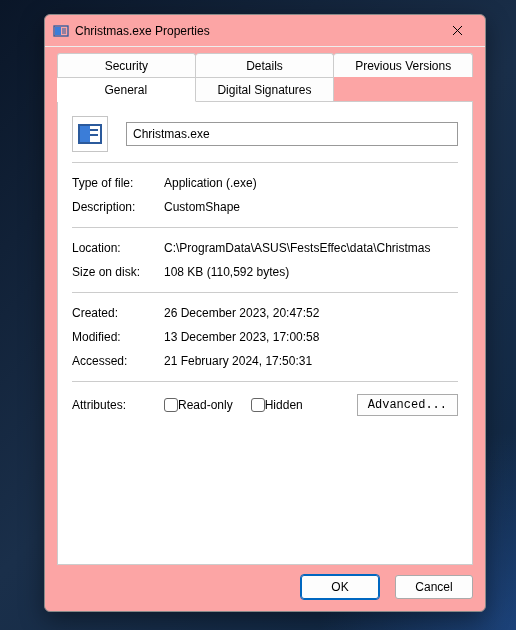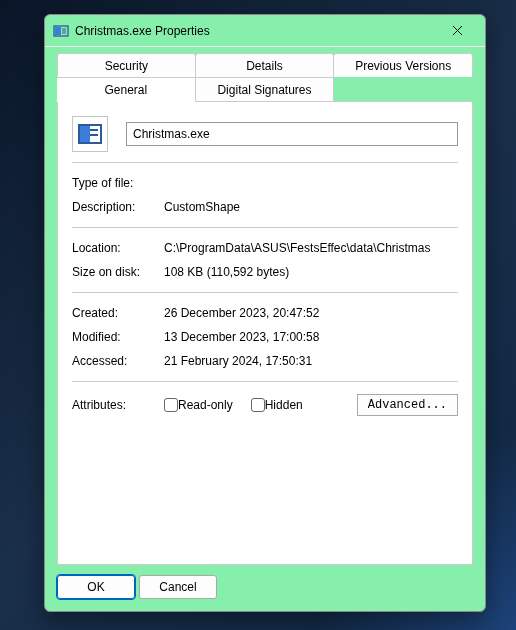--- a/index.html
+++ b/index.html
@@ -23,21 +23,21 @@
       height: 200px;
       background: radial-gradient(circle at bottom right, rgba(59, 130, 246, 0.3), transparent 70%);
       pointer-events: none;
     }
     .window {
       position: absolute;
       top: 14px;
       left: 44px;
       width: 442px;
       height: 598px;
-      background: #86efac;
+      background: #fca5a5;
       border: 1px solid #888;
       border-radius: 6px;
       box-shadow: 0 8px 24px rgba(0,0,0,0.4);
       display: flex;
       flex-direction: column;
     }
     .titlebar {
       height: 32px;
       display: flex;
       align-items: center;
@@ -191,22 +191,23 @@
       border: 1px solid #aaa;
       background: #fdfdfd;
       border-radius: 0;
       font-size: 12px;
       font-family: Liberation Mono, monospace;
       cursor: pointer;
     }
     .button-bar {
       padding: 10px 12px 12px 12px;
       display: flex;
-      justify-content: flex-start;
-      gap: 4px;
+      justify-content: flex-end;
+      gap: 16px;
+      margin-left: 14px;
     }
     .btn {
       min-width: 78px;
       padding: 4px 10px;
       border: 1px solid #aaa;
       background: #fdfdfd;
       border-radius: 3px;
       font-size: 12px;
       font-family: inherit;
       cursor: pointer;
@@ -258,20 +259,21 @@
         <div class="app-icon">
           <div class="app-icon-inner"></div>
         </div>
         <input class="filename-input" type="text" value="Christmas.exe" style="">
       </div>
 
       <hr class="divider">
 
       <div class="info-row">
         <div class="info-label">Type of file:</div>
+        <div class="info-value">Application (.exe)</div>
       </div>
       <div class="info-row">
         <div class="info-label">Description:</div>
         <div class="info-value">CustomShape</div>
       </div>
 
       <hr class="divider">
 
       <div class="info-row">
         <div class="info-label">Location:</div>

